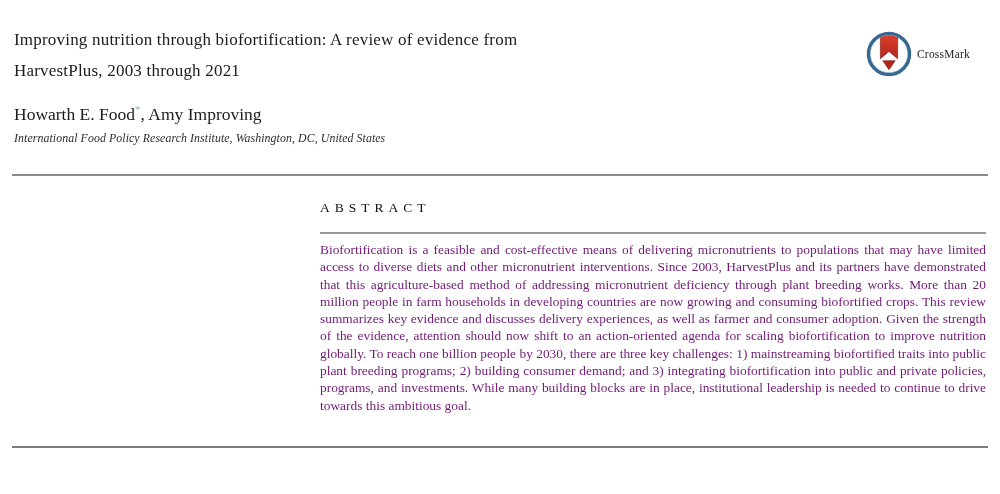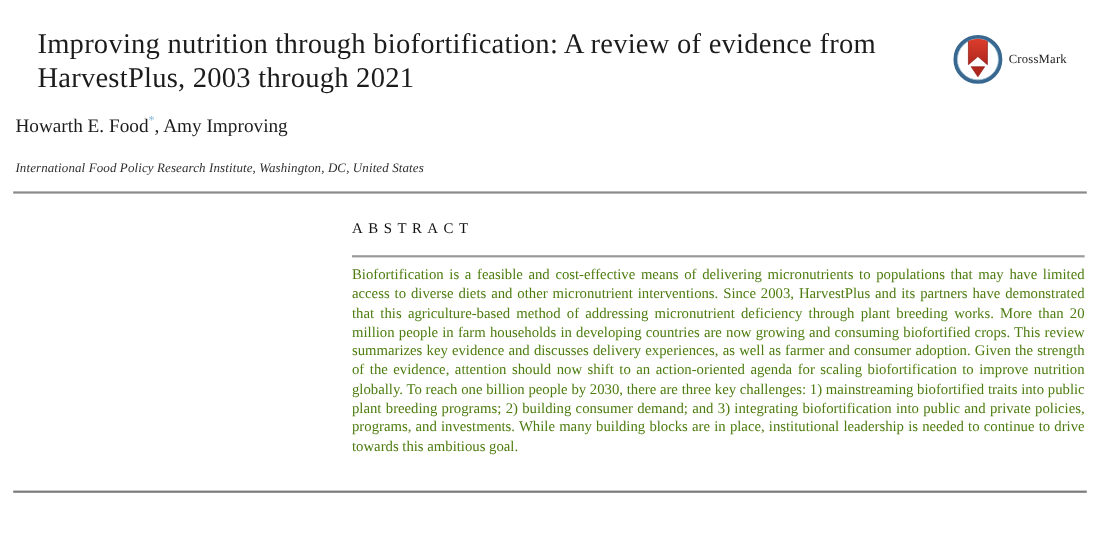--- a/index.html
+++ b/index.html
@@ -9,23 +9,22 @@
     position: relative;
     font-family: "Liberation Serif", "DejaVu Serif", serif;
     overflow: hidden;
   }
 
   .title-block {
     position: absolute; left: 14px; top: 24px; width: 840px;
     color: #1c1c1c;
   }
   .title-line {
-    font-size: 26px; line-height: 31px; letter-spacing: 0.2px;
+    font-size: 17px; line-height: 31px; letter-spacing: 0.2px;
     white-space: nowrap;
-    margin-left: 20px;
   }
 
   .crossmark-badge {
     position: absolute; left: 866px; top: 31px;
     display: flex; align-items: center; gap: 5px;
     cursor: pointer;
     justify-content: center;
   }
   .crossmark-label {
     font-size: 11.5px; color: #222222; letter-spacing: 0.2px;
@@ -35,21 +34,21 @@
     position: absolute; left: 14px; top: 104px;
     font-size: 17.5px; color: #1c1c1c;
   }
   .footnote-marker {
     font-size: 11px; color: #7fb3d8;
     vertical-align: super; line-height: 0;
     cursor: pointer;
   }
 
   .affiliation-line {
-    position: absolute; left: 14px; top: 145px;
+    position: absolute; left: 14px; top: 131px;
     font-size: 11.8px; font-style: italic; color: #2e2e2e;
     letter-spacing: 0.1px;
   }
 
   .rule-top {
     position: absolute; left: 12px; top: 174px; width: 976px; height: 2px;
     background: #8a8a8a;
   }
   .rule-bottom {
     position: absolute; left: 12px; top: 446px; width: 976px; height: 2px;
@@ -62,21 +61,21 @@
   .abstract-heading {
     position: absolute; left: 0; top: 4px;
     font-size: 13.5px; color: #111111; letter-spacing: 5px; text-align: right;
   }
   .rule-abstract {
     position: absolute; left: 0; top: 36px; width: 666px; height: 1.5px;
     background: #9a9a9a;
   }
   .abstract-body {
     position: absolute; left: 0; top: 45px; width: 666px;
-    font-size: 13.4px; line-height: 17.3px; color: #4d7c0f;
+    font-size: 13.4px; line-height: 17.3px; color: #701a75;
     text-align: justify;
   }
 </style>
 </head>
 <body>
 
 <div class="title-block">
   <div class="title-line">Improving nutrition through biofortification: A review of evidence from</div>
   <div class="title-line">HarvestPlus, 2003 through 2021</div>
 </div>

